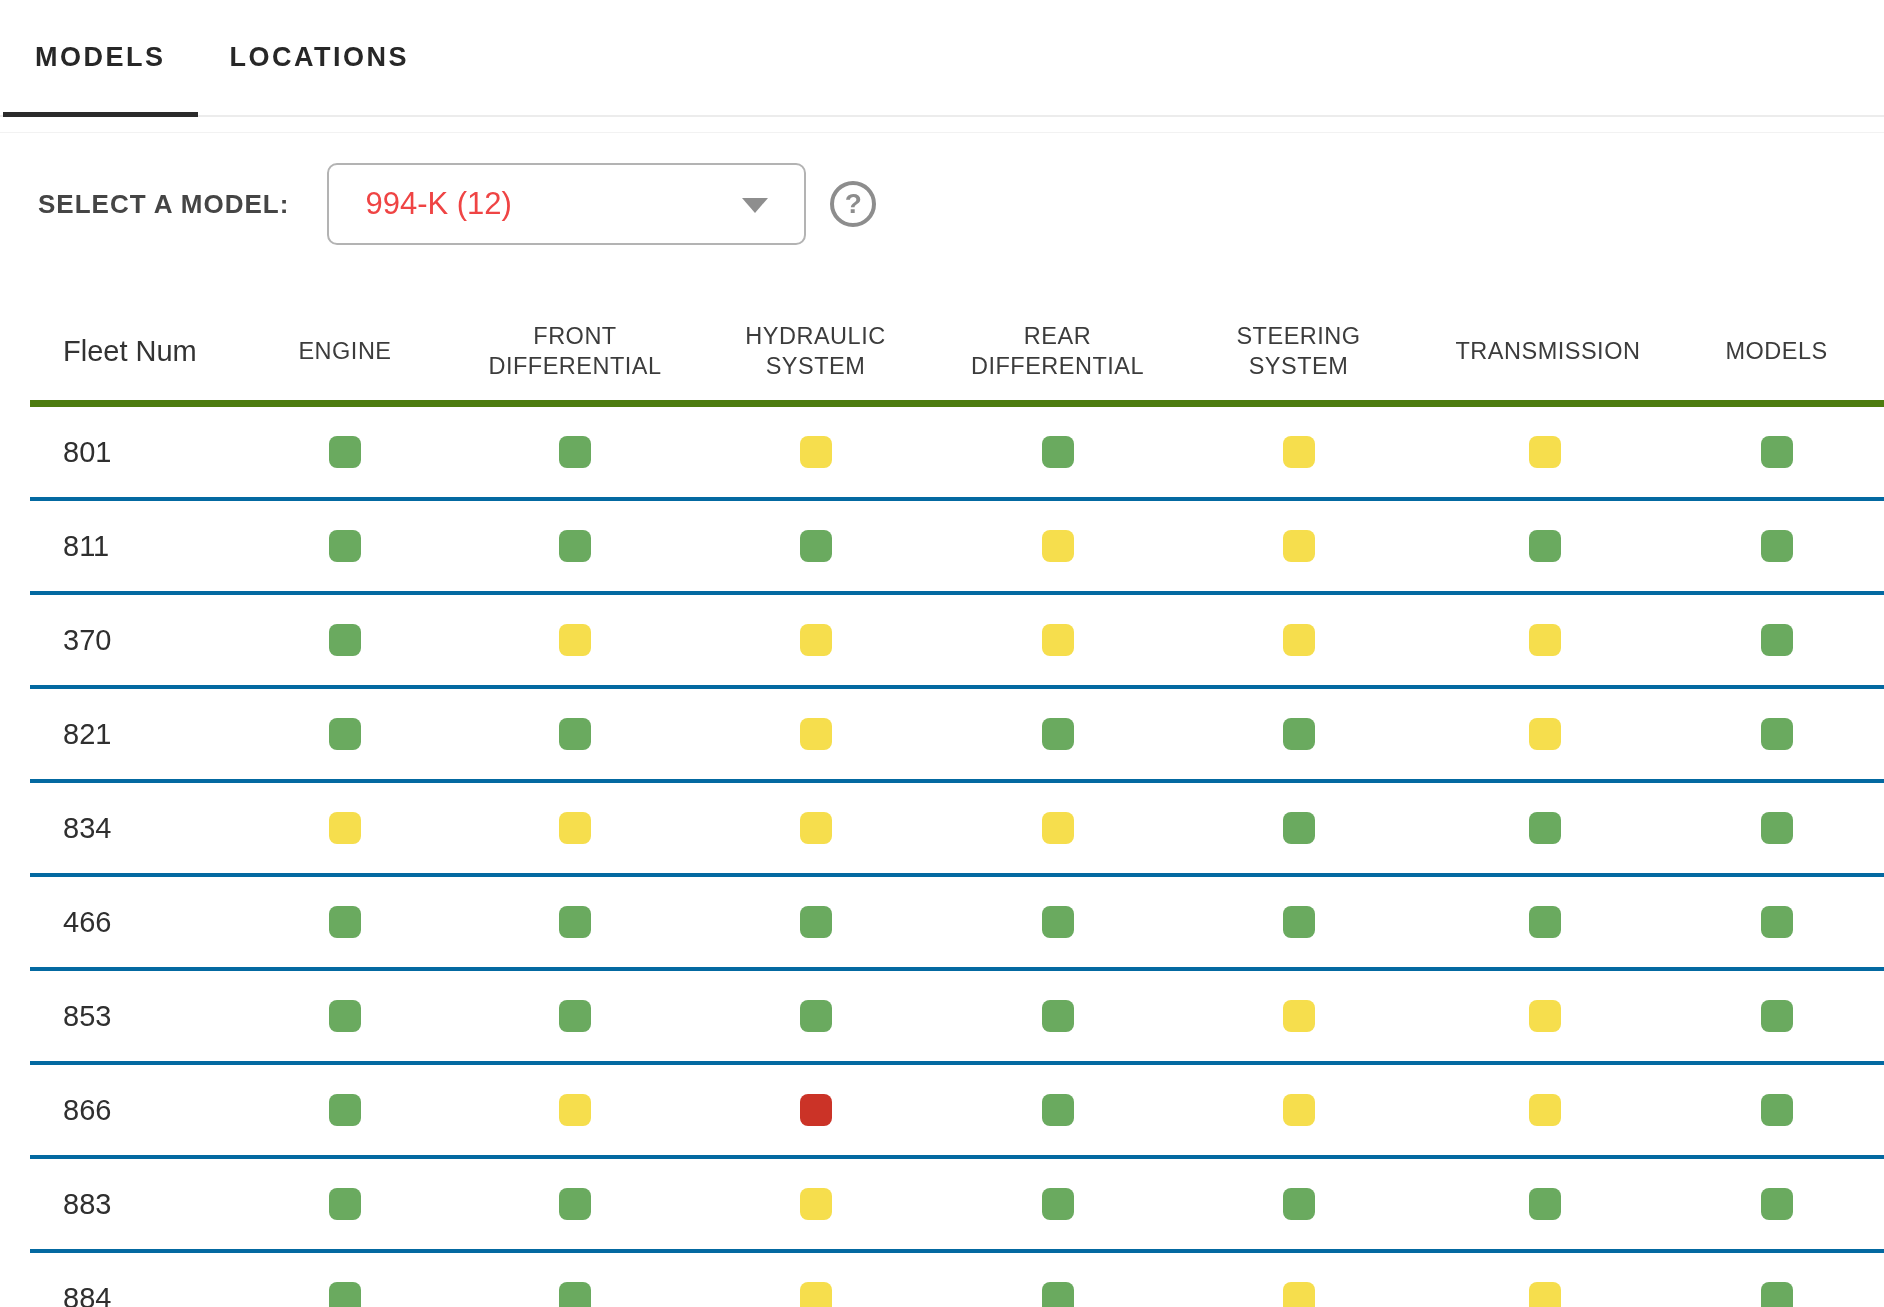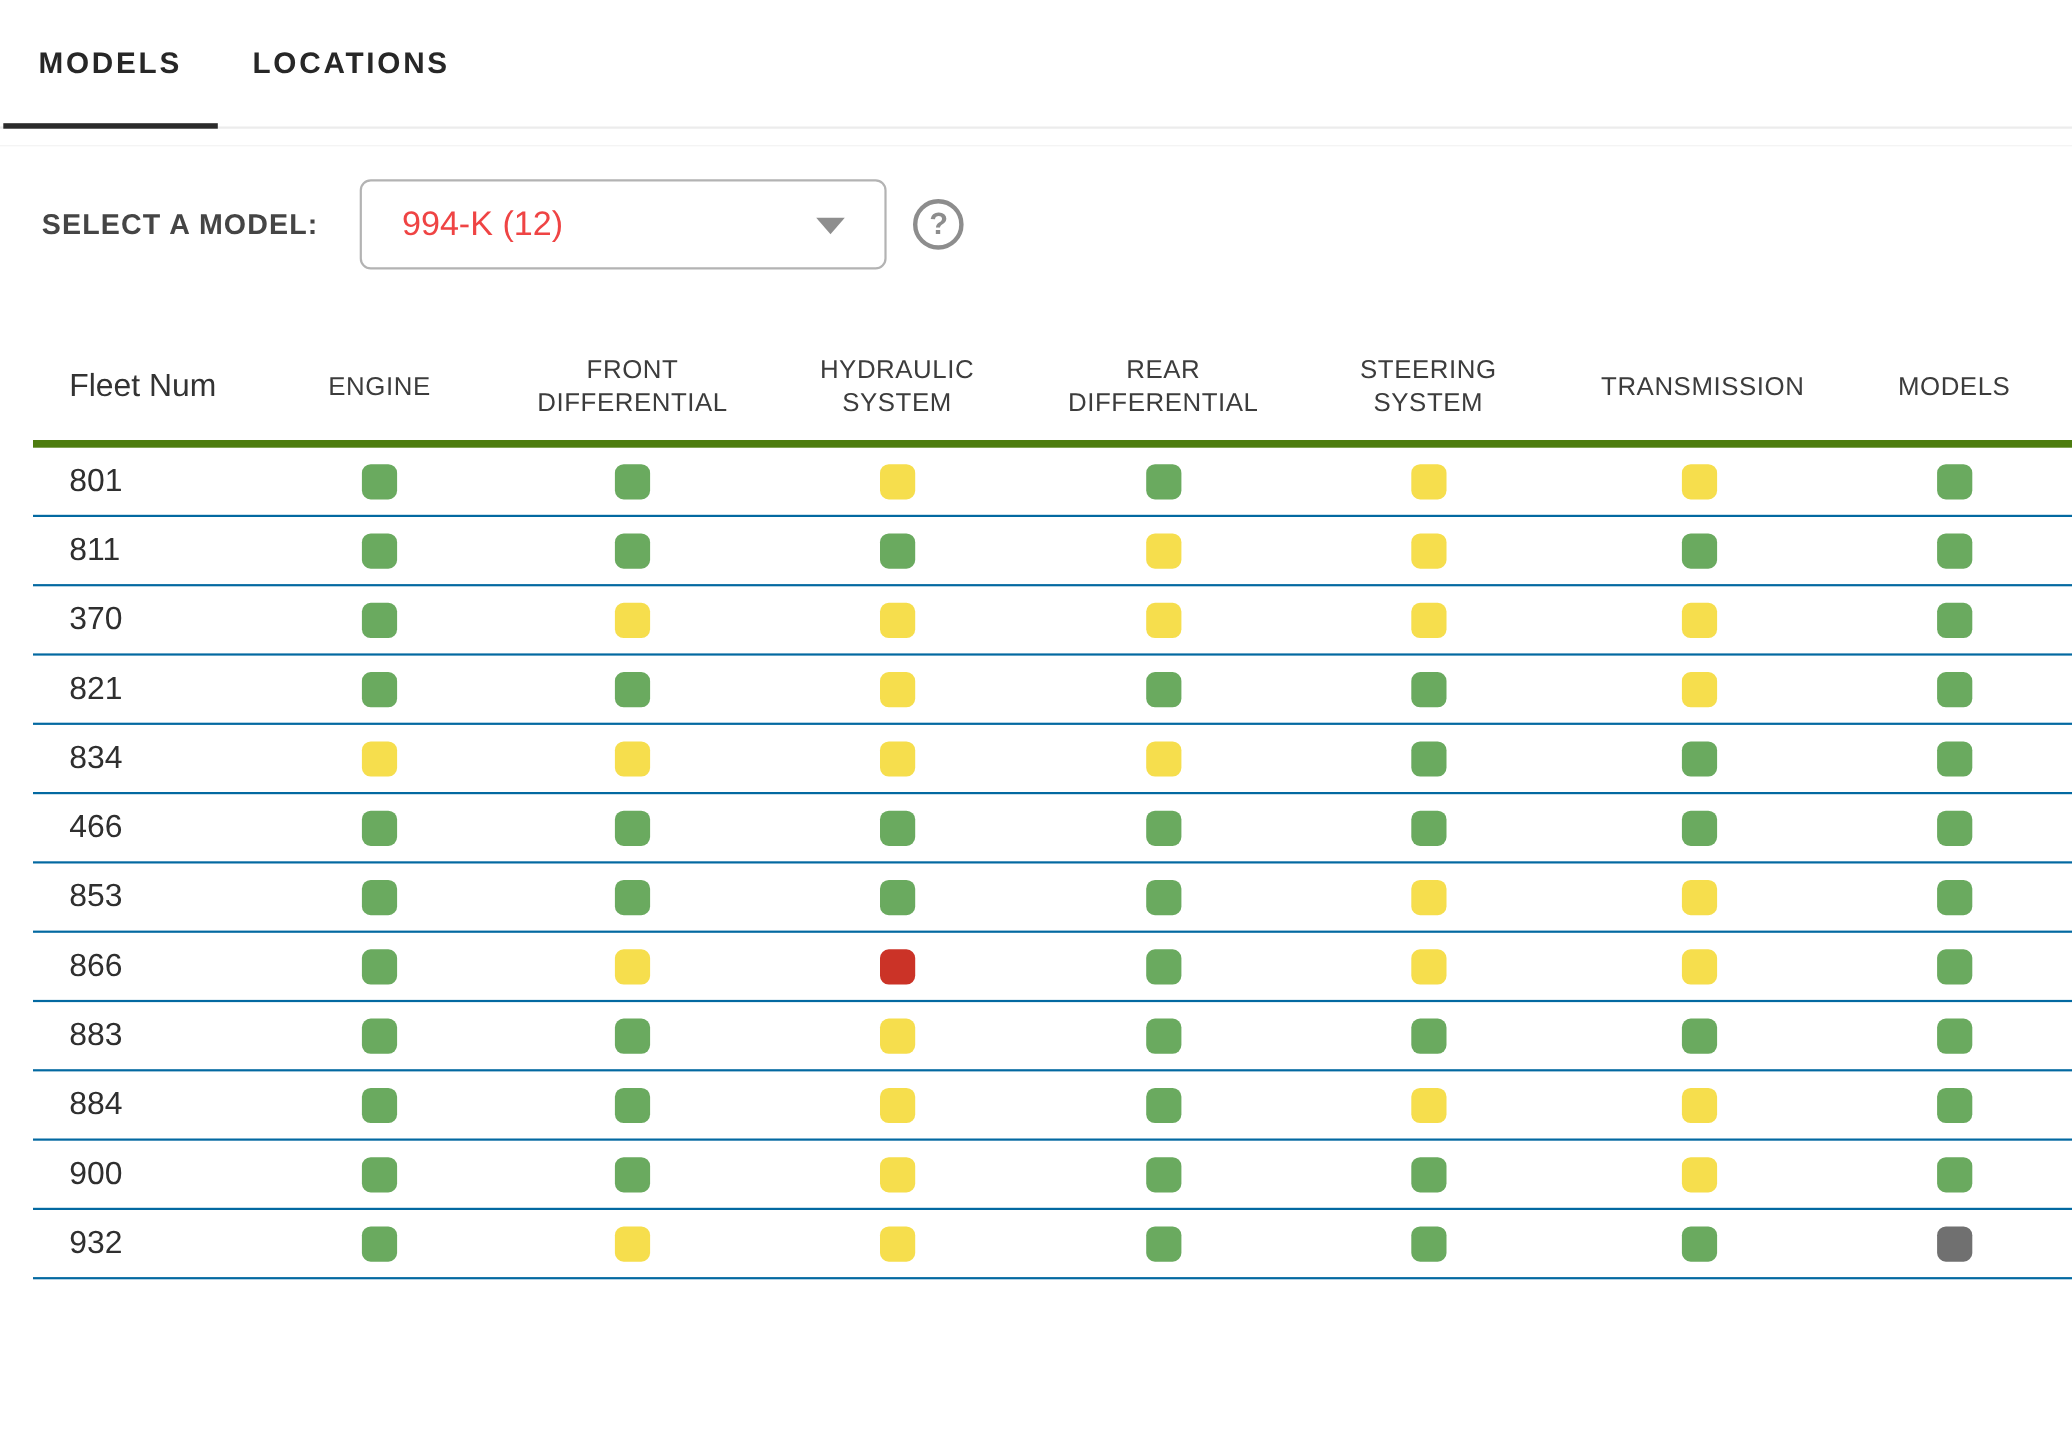--- a/index.html
+++ b/index.html
@@ -33,21 +33,21 @@
   
   .table { margin:57px 0 0 30px; width:1854px; }
   .grid-row { display:grid;
     grid-template-columns:203px 224px 236px 245px 239px 243px 249px 215px; }
   .thead { height:105px; border-bottom:7px solid #4d7c0f; }
   .thead .cell { display:flex; align-items:center; justify-content:center; }
   .fleet-header { justify-content:flex-start !important; padding-left:33px;
     font-size:29px; font-weight:500; color:#333333; }
   .col-header { font-size:23.5px; font-weight:500; letter-spacing:0.5px; color:#3c3c3c;
     text-align:center; line-height:30px; max-width:178px; margin:0 auto; }
-  .trow { height:63px; border-bottom:2px solid #0369a1;text-align:right; }
+  .trow { height:94px; border-bottom:4px solid #0369a1;text-align:right; }
   .trow .cell { display:flex; align-items:center; justify-content:center; }
   .cell.fleet { justify-content:flex-start; padding-left:33px;
     font-size:29px; color:#2f2f2f; }
   .square { width:32px; height:32px; border-radius:8px; }
 </style>
 </head>
 <body>
 
 <div class="tabbar">
   <div class="tab active">

